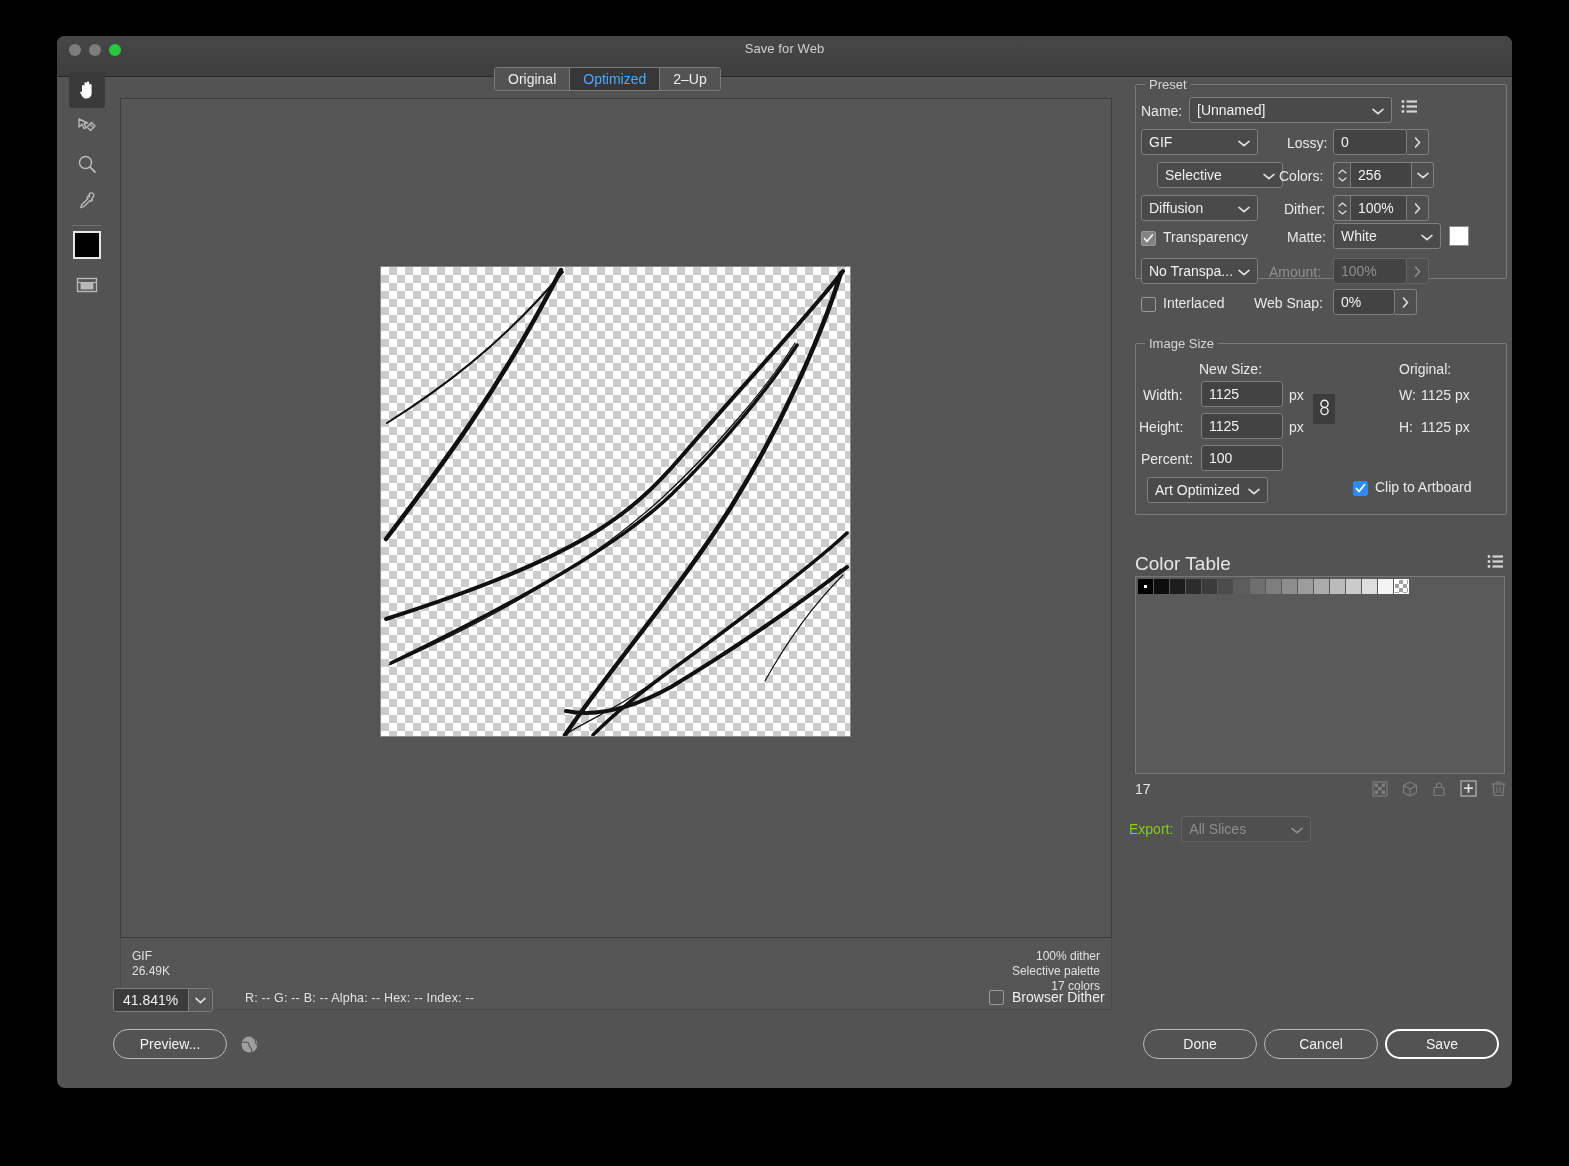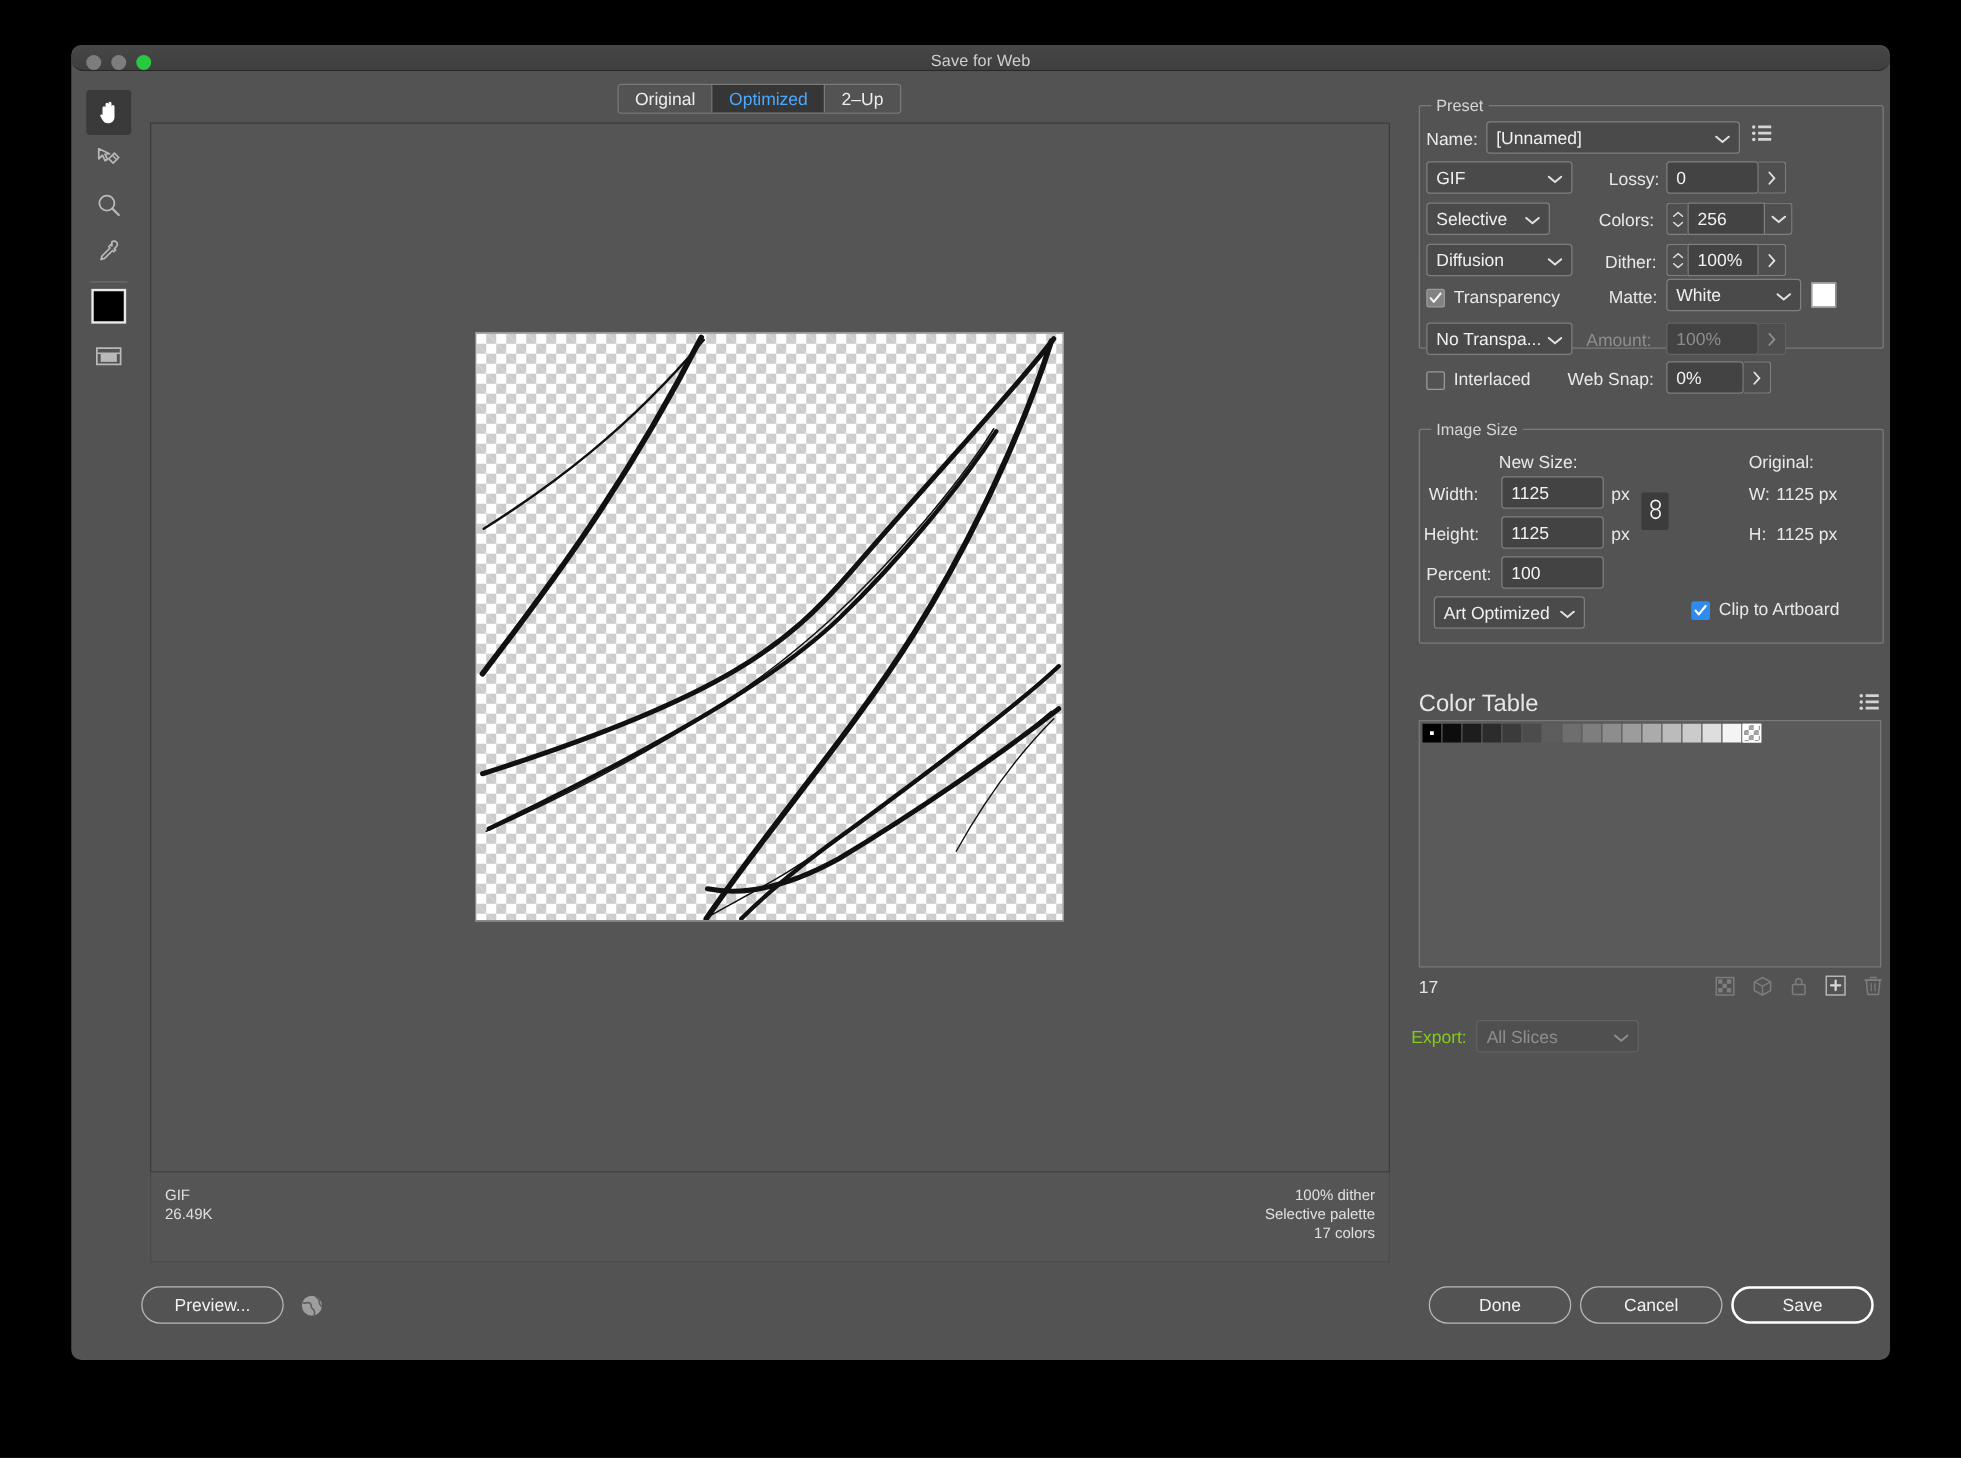--- a/index.html
+++ b/index.html
@@ -18,24 +18,23 @@
     width: 1455px; height: 1052px;
     background: #535353;
     border-radius: 8px;
     overflow: hidden;
     box-shadow: 0 4px 22px rgba(0,0,0,.6);
   }
 
   
   #titlebar {
     position: relative;
-    height: 21px;
+    height: 41px;
     background: linear-gradient(#474747, #3e3e3e);
     border-bottom: 1px solid #292929;
-    border-radius: 10px;
   }
   .traffic {
     position: absolute; top: 8px;
     width: 12px; height: 12px; border-radius: 50%;
   }
   .traffic.close { left: 12px; background: #7d7d7d; }
   .traffic.min   { left: 32px; background: #7d7d7d; }
   .traffic.max   { left: 52px; background: #28c840; }
   #window-title {
     position: absolute; left: 0; right: 0; top: 5px;
@@ -416,20 +415,35 @@
       <div>GIF</div>
       <div>26.49K</div>
     </div>
     <div id="info-right">
       <div>100% dither</div>
       <div>Selective palette</div>
       <div>17 colors</div>
     </div>
   </div>
 
+  <div id="statusbar">
+    <div id="zoom-combo">
+      <div id="zoom-value">41.841%</div>
+      <div id="zoom-arrow">
+        <svg width="11" height="7" viewBox="0 0 11 7">
+          <path d="M1 1.4 L5.5 5.6 L10 1.4" fill="none" stroke="#e2e2e2" stroke-width="1.6" stroke-linecap="round"></path>
+        </svg>
+      </div>
+    </div>
+    <div id="color-readout">R: --  G: --  B: --  Alpha: --  Hex: --  Index: --</div>
+    <div id="browser-dither">
+      <div class="checkbox" style="position:relative"></div>
+      <span>Browser Dither</span>
+    </div>
+  </div>
 
   <div class="pill" id="btn-preview">Preview...</div>
   <div id="globe-icon">
     <svg width="19" height="19" viewBox="0 0 19 19">
       <circle cx="9.5" cy="9.5" r="8" fill="#9e9e9e"></circle>
       <path d="M2 7 C5 8.5 6 6 8 7.5 C10 9 8 11 10 12 C12 13 12 16 11 17.5 M12 1.5 C13 3.5 16 4 15.5 6.5 C15 9 17 9 17.5 10.5" fill="none" stroke="#5e5e5e" stroke-width="1.3"></path>
     </svg>
   </div>
   <div class="pill" id="btn-done">Done</div>
   <div class="pill" id="btn-cancel">Cancel</div>
@@ -472,21 +486,21 @@
     <div class="lbl" style="left:160px; top:67px;">Lossy:</div>
     <div class="field" style="left:206px; top:61px; width:74px;">
       <span>0</span>
     </div>
     <div class="arrowbtn" style="left:280px; top:61px;">
       <svg width="7" height="11" viewBox="0 0 7 11">
           <path d="M1.5 1 L5.5 5.5 L1.5 10" fill="none" stroke="#e2e2e2" stroke-width="1.5" stroke-linecap="round"></path>
         </svg>
     </div>
 
-    <div class="select" style="left:14px; top:94px; width:99px;">
+    <div class="select" style="left:30px; top:94px; width:126px;">
       <span>Selective</span>
       <span class="caret">
         <svg width="12" height="7" viewBox="0 0 12 7">
             <path d="M1 1.4 L6 5.6 L11 1.4" fill="none" stroke="#e2e2e2" stroke-width="1.6" stroke-linecap="round"></path>
           </svg>
       </span>
     </div>
     <div class="lbl" style="left:152px; top:100px;">Colors:</div>
     <div class="spinner" style="left:206px; top:94px;">
       <svg width="9" height="5" viewBox="0 0 9 5">

